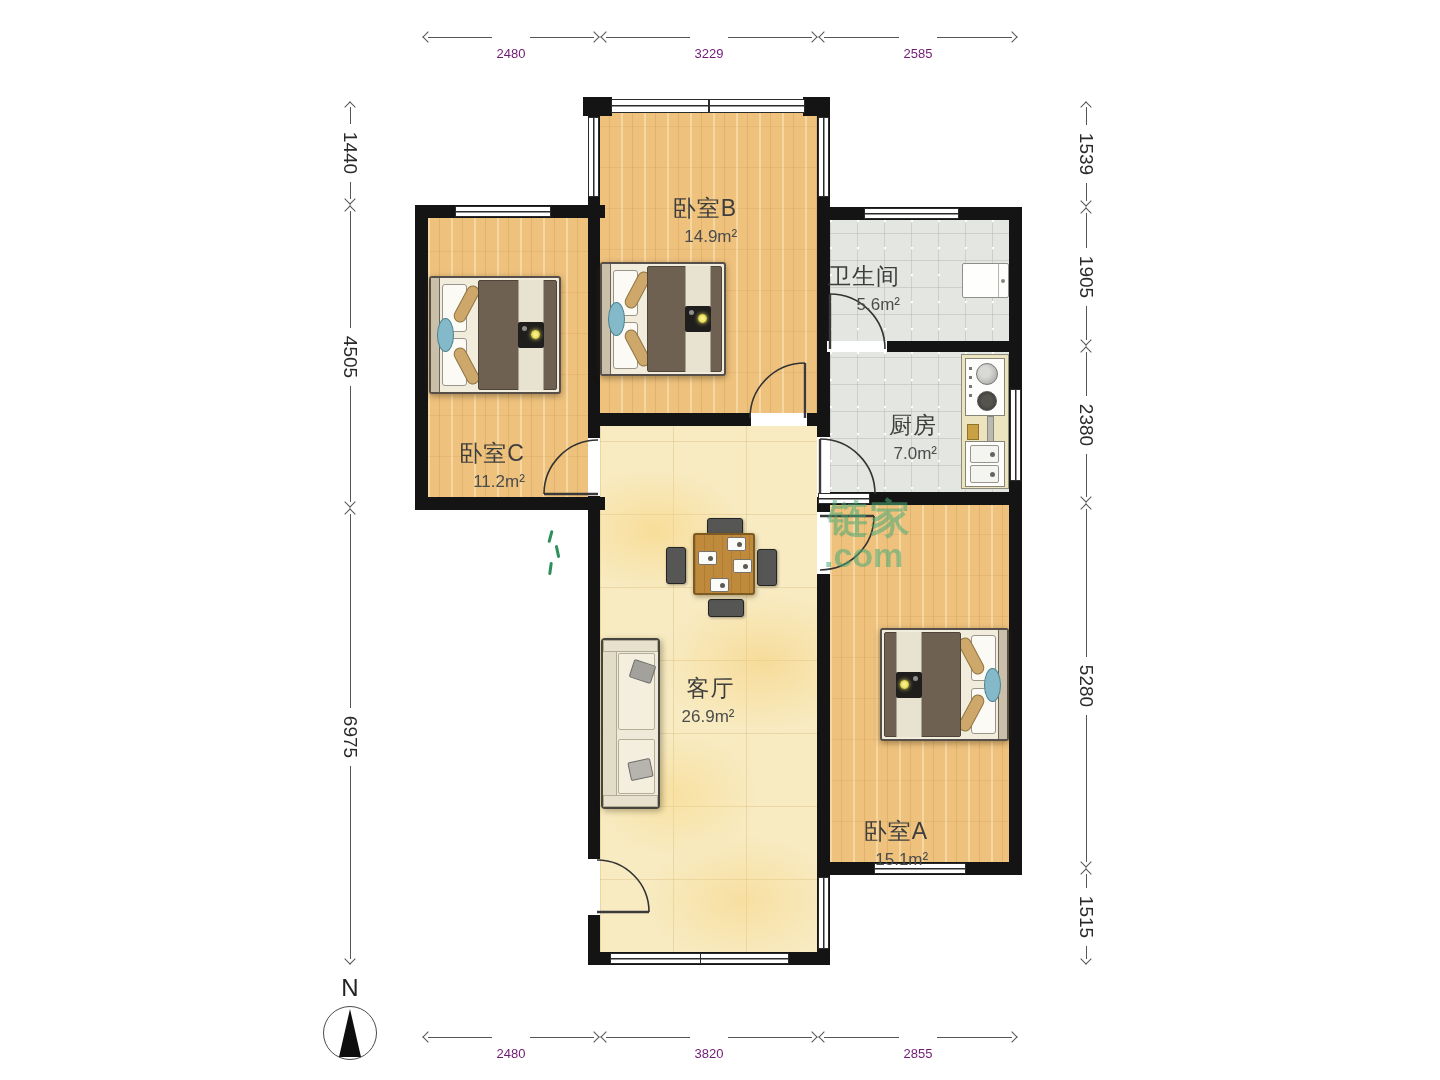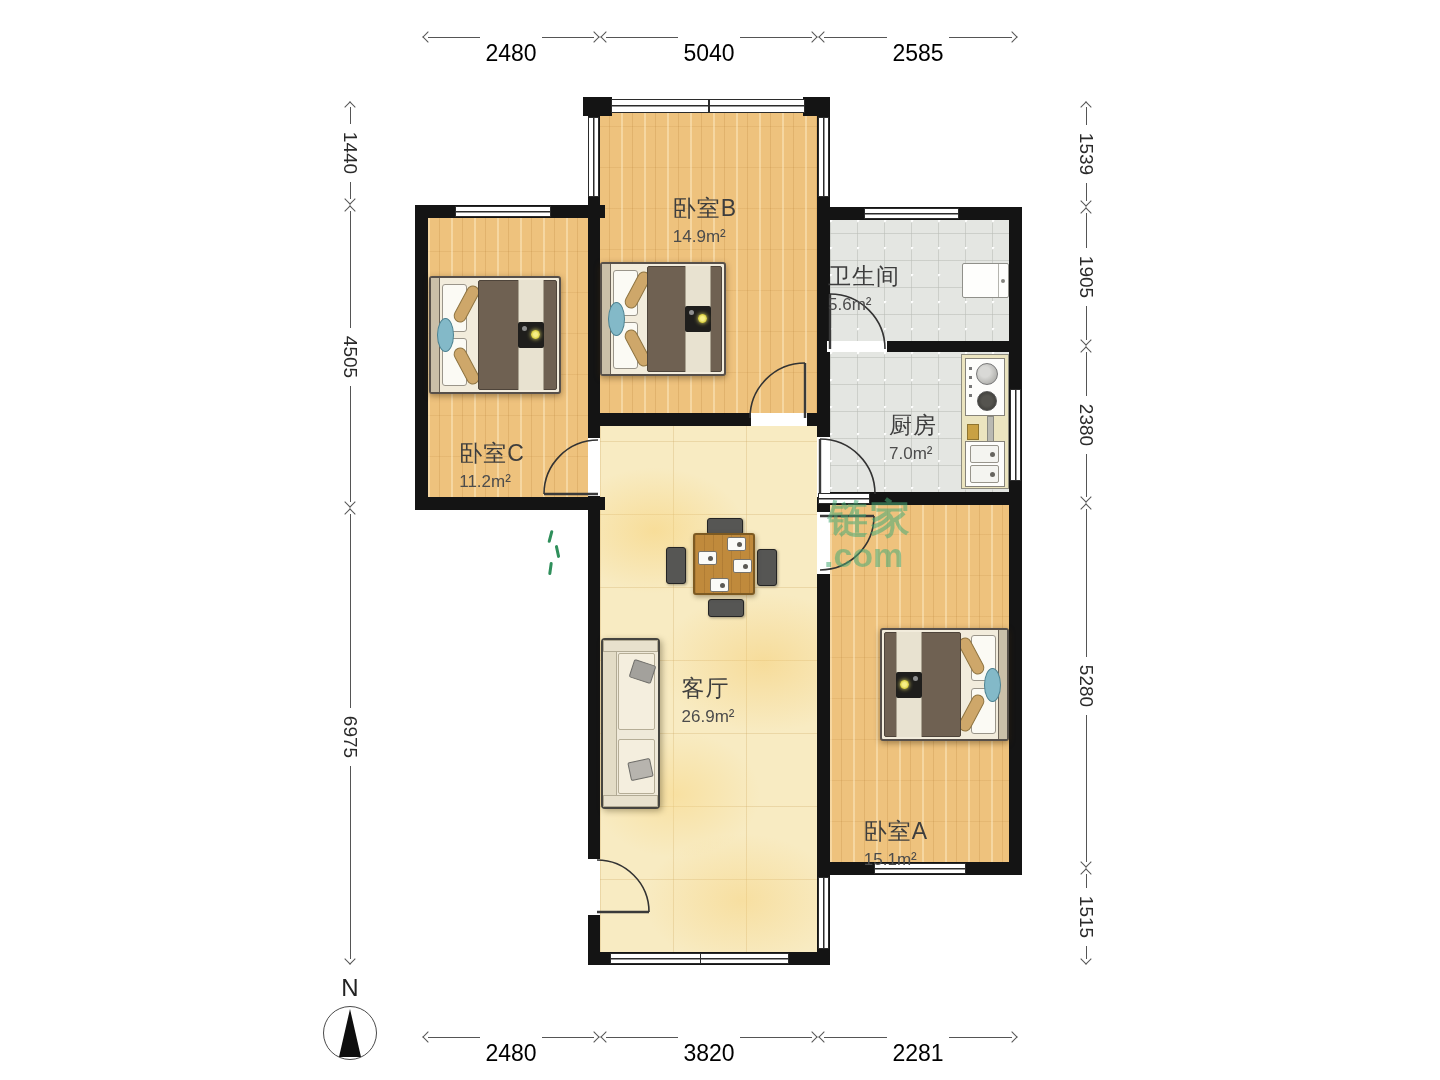--- a/index.html
+++ b/index.html
@@ -85,30 +85,30 @@
   .basin{position:absolute;left:4px;width:29px;height:18px;background:#f4f4f0;border:1px solid #98958c;border-radius:2px;}
   .basin i{position:absolute;right:3px;top:50%;width:5px;height:5px;margin-top:-2.5px;background:#66645e;border-radius:50%;}
   .b1{top:3px;}.b2{top:23px;}
   .bathbox{position:absolute;left:962px;top:263px;width:47px;height:35px;background:#fefefc;
            border:1.5px solid #90908a;border-radius:2px;z-index:15;}
   .bb-line{position:absolute;right:9px;top:0;bottom:0;width:1px;background:#b5b5af;}
   .bb-dot{position:absolute;right:3px;top:50%;width:4px;height:4px;margin-top:-2px;background:#85857f;border-radius:50%;}
   .plant{position:absolute;width:3px;height:13px;background:#2f8f5b;border-radius:2px;z-index:9;}
 
   
-  .room-label{position:absolute;transform:translateX(-50%);text-align:left;color:#3d3d3d;z-index:40;}
+  .room-label{position:absolute;transform:translateX(-50%);text-align:right;color:#3d3d3d;z-index:40;}
   .rname{font-size:23px;letter-spacing:1px;white-space:nowrap;}
   .rarea{font-size:17px;margin-top:3px;color:#4c4c4c;white-space:nowrap;}
 
   
   .dim-h{position:absolute;height:16px;display:flex;align-items:center;z-index:5;}
   .dim-v{position:absolute;width:16px;display:flex;flex-direction:column;align-items:center;z-index:5;}
   .dline{flex:1;height:1px;background:#555;}
   .dline-v{flex:1;width:1px;background:#555;}
-  .dlabel{padding:0 5px;font-size:23px;color:#000000;white-space:nowrap;margin-top:32px;}
+  .dlabel{padding:0 5px;font-size:13px;color:#701a75;white-space:nowrap;margin-top:32px;}
   .vlabel-box{height:58px;display:flex;align-items:center;justify-content:center;}
   .vlabel-box span{transform:rotate(90deg);font-size:19px;color:#2a2a2a;white-space:nowrap;}
   .chev{width:8px;height:8px;border:0 solid #555;flex:none;transform:rotate(45deg);}
   .cl{border-left-width:1.5px;border-bottom-width:1.5px;margin-right:-4px;}
   .cr{border-top-width:1.5px;border-right-width:1.5px;margin-left:-4px;}
   .cu{border-left-width:1.5px;border-top-width:1.5px;margin-bottom:-4px;}
   .cd{border-right-width:1.5px;border-bottom-width:1.5px;margin-top:-4px;}
 
   
   .compass-circle{position:absolute;left:323px;top:1006px;width:54px;height:54px;border:1.5px solid #4a4a4a;
@@ -312,21 +312,21 @@
   <div class="dim-h" style="left:424px;top:29px;width:174px">
     <div class="chev cl"></div>
       <div class="dline"></div>
     <div class="dlabel">2480</div>
     <div class="dline"></div>
       <div class="chev cr"></div>
   </div>
   <div class="dim-h" style="left:602px;top:29px;width:214px">
     <div class="chev cl"></div>
       <div class="dline"></div>
-    <div class="dlabel">5040</div>
+    <div class="dlabel">3229</div>
     <div class="dline"></div>
       <div class="chev cr"></div>
   </div>
   <div class="dim-h" style="left:820px;top:29px;width:196px">
     <div class="chev cl"></div>
       <div class="dline"></div>
     <div class="dlabel">2585</div>
     <div class="dline"></div>
       <div class="chev cr"></div>
   </div>
@@ -341,21 +341,21 @@
   <div class="dim-h" style="left:602px;top:1029px;width:214px">
     <div class="chev cl"></div>
       <div class="dline"></div>
     <div class="dlabel">3820</div>
     <div class="dline"></div>
       <div class="chev cr"></div>
   </div>
   <div class="dim-h" style="left:820px;top:1029px;width:196px">
     <div class="chev cl"></div>
       <div class="dline"></div>
-    <div class="dlabel">2281</div>
+    <div class="dlabel">2855</div>
     <div class="dline"></div>
       <div class="chev cr"></div>
   </div>
 
   <div class="dim-v" style="left:342px;top:103px;height:100px">
     <div class="chev cu"></div>
       <div class="dline-v"></div>
     <div class="vlabel-box">
         <span>1440</span>
       </div>

